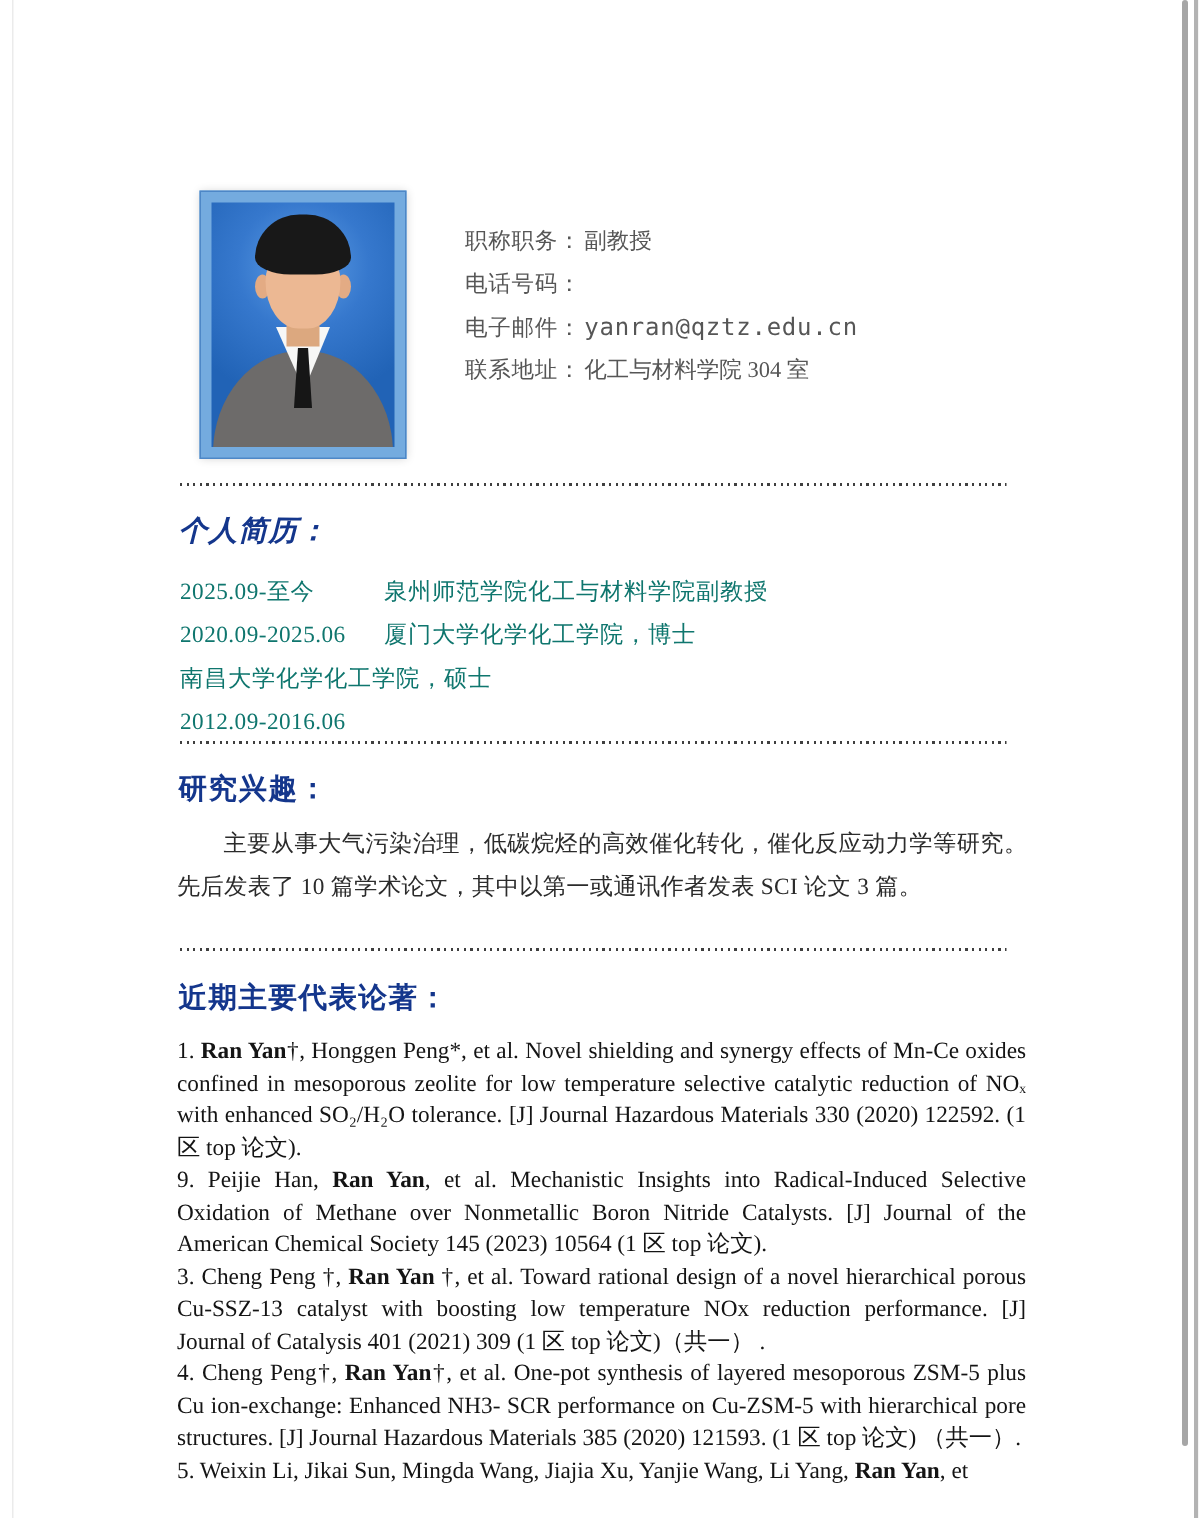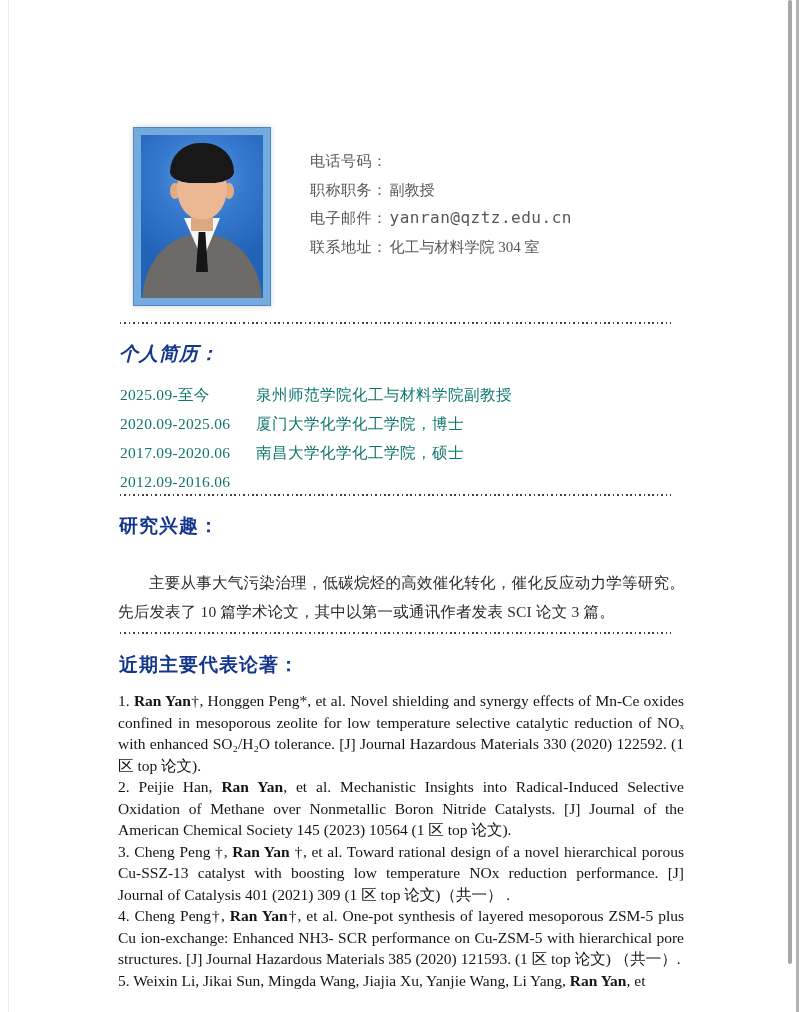--- a/index.html
+++ b/index.html
@@ -63,21 +63,21 @@
 
   
   .resume-list{position:absolute;left:120px;top:380px;font-size:15.5px;color:#0f766e;}
   .resume-row{display:flex;height:29px;line-height:29px;white-space:nowrap;}
   .resume-period{width:136px;letter-spacing:.3px;}
   .resume-detail{letter-spacing:.5px;}
 
   
   .interests-para{
     position:absolute;left:118px;top:549px;width:567px;font-size:15.5px;line-height:28.5px;
-    color:#2b2b2b;text-align:justify;text-indent:2em;letter-spacing:.2px;margin-top:20px;
+    color:#2b2b2b;text-align:justify;text-indent:2em;letter-spacing:.2px;
   }
 
   
   .pub-list{
     position:absolute;left:118px;top:690px;width:566px;margin:0;padding:0;list-style:none;
     font-size:15.5px;line-height:21.5px;color:#141414;
   }
   .pub-item{text-align:justify;margin:0;padding:0;}
   .pub-item .bold{font-weight:bold;margin-top:12px;}
 </style>
@@ -95,56 +95,55 @@
       <div class="p-tie"></div>
       <div class="p-neck"></div>
       <div class="p-ear-l"></div>
       <div class="p-ear-r"></div>
       <div class="p-face"></div>
       <div class="p-hair"></div>
     </div>
   </div>
 
   <div class="contact-info">
+      <div class="contact-row"><span class="contact-label">职称职务：</span><span class="contact-value">副教授</span></div>
       <div class="contact-row"><span class="contact-label">电话号码：</span><span class="contact-value"></span></div>
-      <div class="contact-row"><span class="contact-label">职称职务：</span><span class="contact-value">副教授</span></div>
       <div class="contact-row"><span class="contact-label">电子邮件：</span><span class="contact-value mono">yanran@qztz.edu.cn</span></div>
       <div class="contact-row"><span class="contact-label">联系地址：</span><span class="contact-value">化工与材料学院 304 室</span></div>
     </div>
 
   <div class="dotted d1"></div>
   <div class="dotted d2"></div>
   <div class="dotted d3"></div>
 
   <div class="sec-title t-resume">个人简历：</div>
   <div class="resume-list">
       <div class="resume-row">
         <span class="resume-period">2025.09-至今</span>
         <span class="resume-detail">泉州师范学院化工与材料学院副教授</span>
       </div>
       <div class="resume-row">
         <span class="resume-period">2020.09-2025.06</span>
         <span class="resume-detail">厦门大学化学化工学院，博士</span>
       </div>
       <div class="resume-row">
-        <span class="resume-period">2017.09-2020.06</span>
         <span class="resume-detail">南昌大学化学化工学院，硕士</span>
       </div>
       <div class="resume-row">
         <span class="resume-period">2012.09-2016.06</span>
       </div>
     </div>
 
   <div class="sec-title t-interests">研究兴趣：</div>
   <div class="interests-para">主要从事大气污染治理，低碳烷烃的高效催化转化，催化反应动力学等研究。先后发表了 10 篇学术论文，其中以第一或通讯作者发表 SCI 论文 3 篇。</div>
 
   <div class="sec-title t-pubs">近期主要代表论著：</div>
   <ol class="pub-list">
       <li class="pub-item"><span>1. </span><span class="bold">Ran Yan</span><span>†, Honggen Peng*, et al. Novel shielding and synergy effects of Mn-Ce oxides confined in mesoporous zeolite for low temperature selective catalytic reduction of NOₓ with enhanced SO₂/H₂O tolerance. [J] Journal Hazardous Materials 330 (2020) 122592. (1 区 top 论文).</span></li>
-      <li class="pub-item"><span>2. Peijie Han, </span><span class="bold">Ran Yan</span><span>, et al. Mechanistic Insights into Radical-Induced Selective Oxidation of Methane over Nonmetallic Boron Nitride Catalysts. [J] Journal of the American Chemical Society 145 (2023) 10564 (1 区 top 论文).</span></li>
+      <li class="pub-item"><span>9. Peijie Han, </span><span class="bold">Ran Yan</span><span>, et al. Mechanistic Insights into Radical-Induced Selective Oxidation of Methane over Nonmetallic Boron Nitride Catalysts. [J] Journal of the American Chemical Society 145 (2023) 10564 (1 区 top 论文).</span></li>
       <li class="pub-item"><span>3. Cheng Peng †, </span><span class="bold">Ran Yan</span><span> †, et al. Toward rational design of a novel hierarchical porous Cu-SSZ-13 catalyst with boosting low temperature NOx reduction performance. [J] Journal of Catalysis 401 (2021) 309 (1 区 top 论文)（共一） .</span></li>
       <li class="pub-item"><span>4. Cheng Peng†, </span><span class="bold">Ran Yan</span><span>†, et al. One-pot synthesis of layered mesoporous ZSM-5 plus Cu ion-exchange: Enhanced NH3- SCR performance on Cu-ZSM-5 with hierarchical pore structures. [J] Journal Hazardous Materials 385 (2020) 121593. (1 区 top 论文) （共一）.</span></li>
       <li class="pub-item"><span>5. Weixin Li, Jikai Sun, Mingda Wang, Jiajia Xu, Yanjie Wang, Li Yang, </span><span class="bold">Ran Yan</span><span>, et</span></li>
     </ol>
 
   <div class="scrollbar-track"></div>
   <div class="scrollbar-thumb"></div>
   <div class="window-right-edge"></div>
 
 </div>

